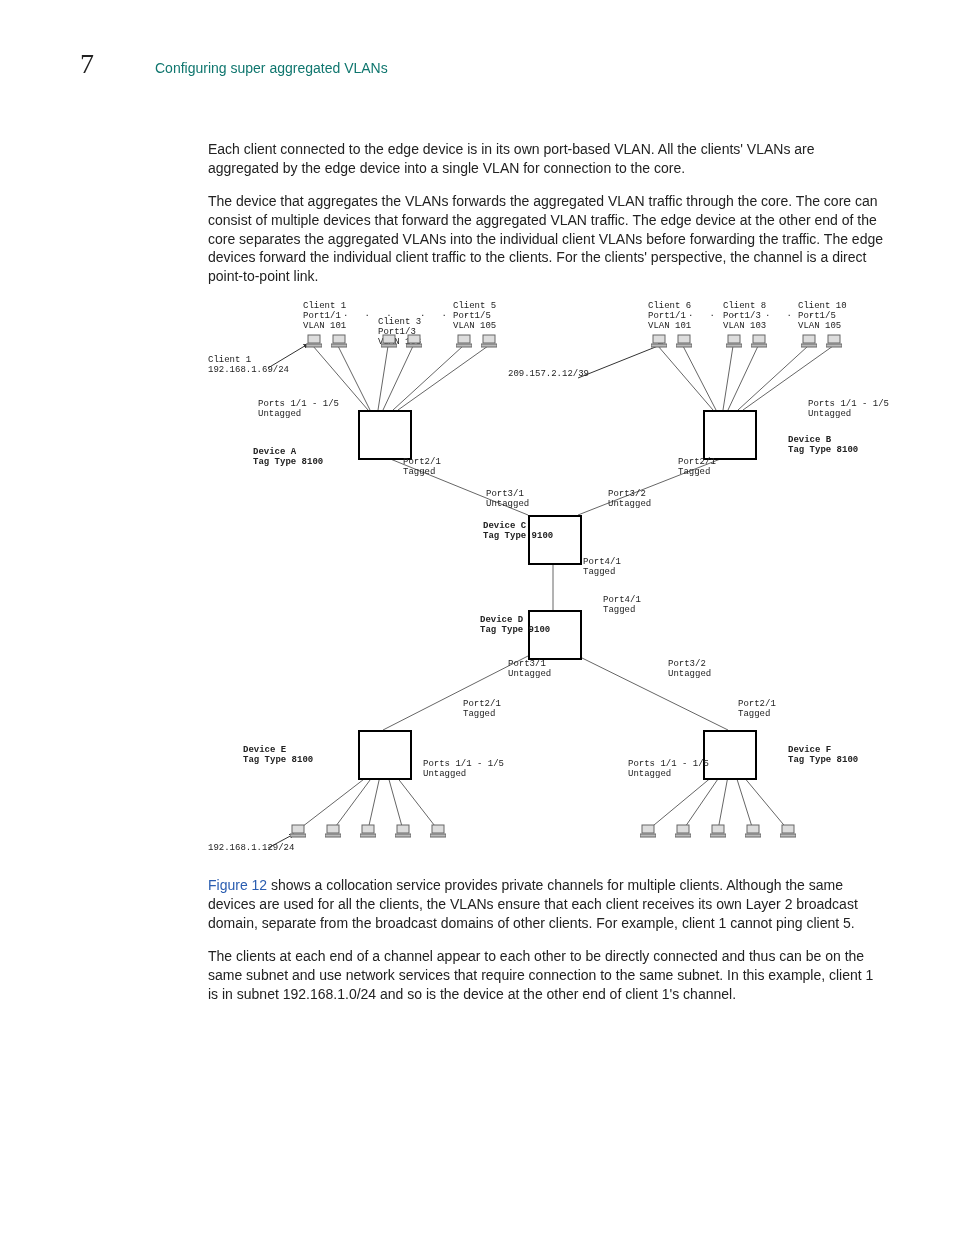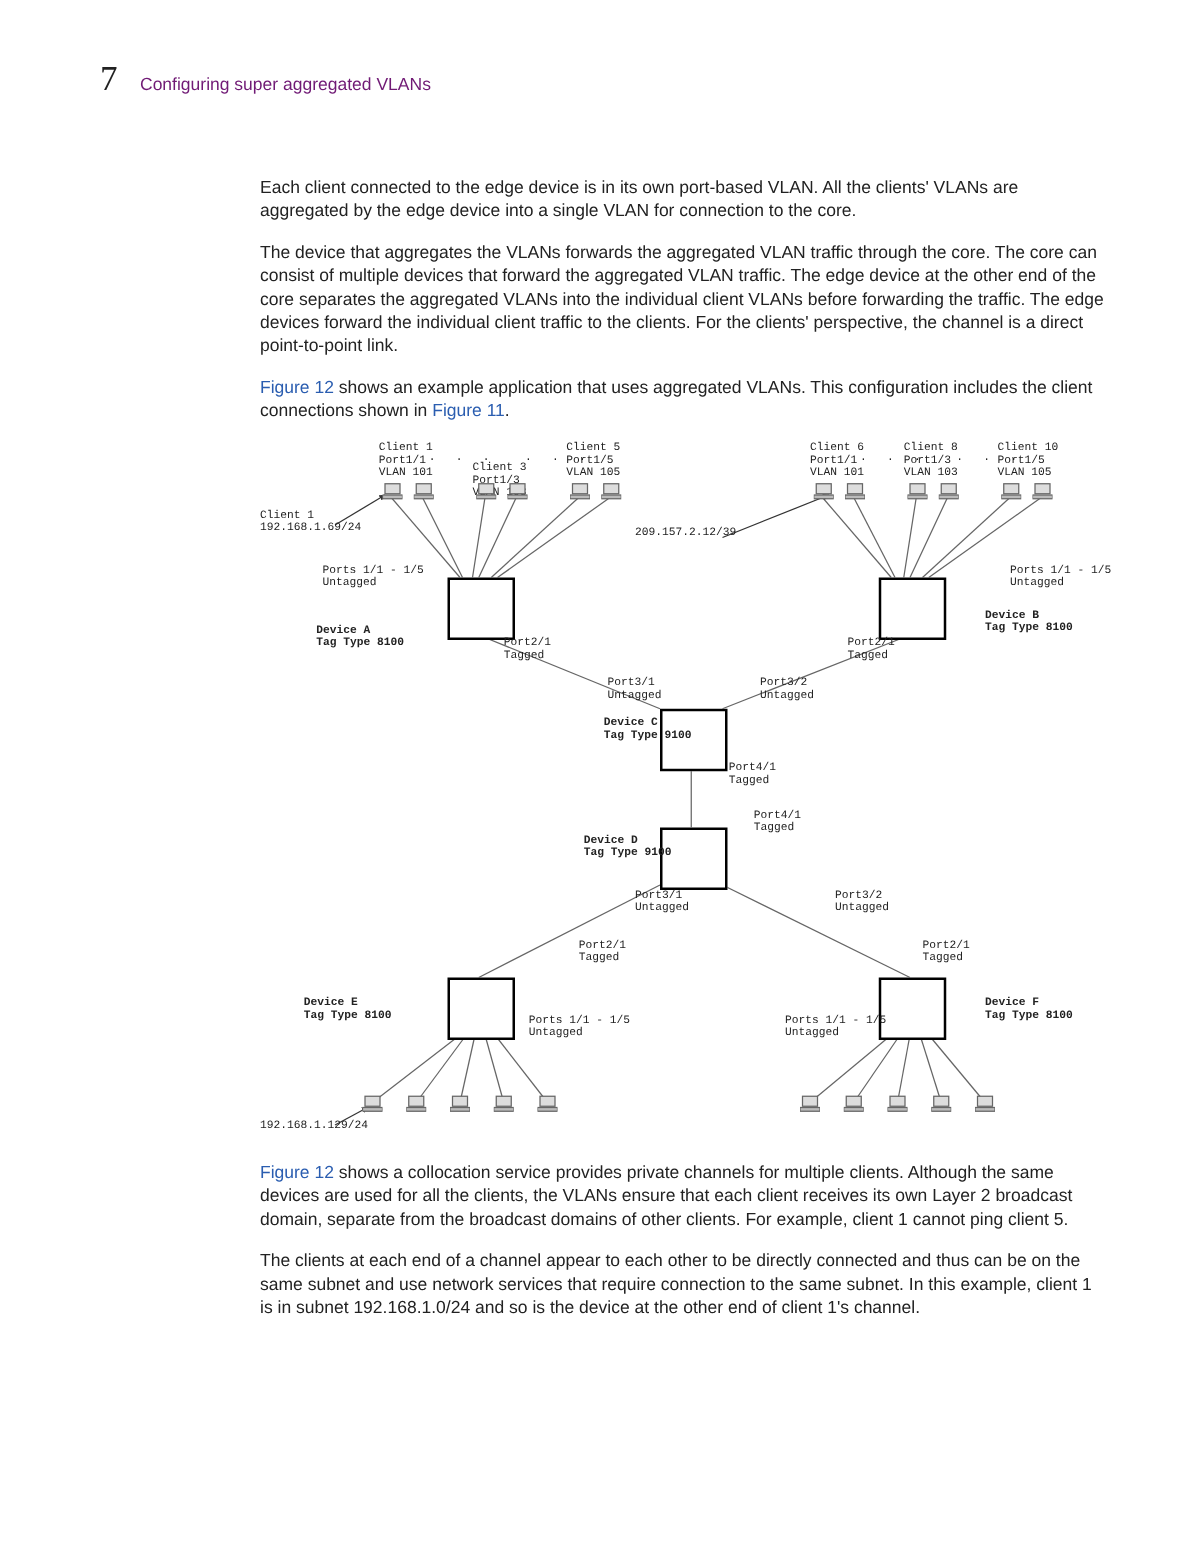--- a/index.html
+++ b/index.html
@@ -20,21 +20,22 @@
     gap: 18px;
     margin-bottom: 60px;
   }
   .header-num {
     font-size: 28px;
     font-weight: normal;
     font-family: "Times New Roman", serif;
   }
   .header-title {
     font-size: 14px;
-    color: #701a75;
+    color: #0f766e;
+    margin-left: 43px;
   }
   .content {
     margin-left: 128px;
     margin-right: 10px;
     margin-top: 28px;
   }
   .para {
     margin: 0 0 14px 0;
     line-height: 1.35;
   }
@@ -73,23 +74,20 @@
 
 <div class="page">
   <div class="header-row">
     <span class="header-num">7</span>
     <span class="header-title">Configuring super aggregated VLANs</span>
   </div>
 
   <div class="content">
     <p class="para">Each client connected to the edge device is in its own port-based VLAN. All the clients' VLANs are aggregated by the edge device into a single VLAN for connection to the core.</p>
     <p class="para">The device that aggregates the VLANs forwards the aggregated VLAN traffic through the core. The core can consist of multiple devices that forward the aggregated VLAN traffic. The edge device at the other end of the core separates the aggregated VLANs into the individual client VLANs before forwarding the traffic. The edge devices forward the individual client traffic to the clients. For the clients' perspective, the channel is a direct point-to-point link.</p>
-    <p class="para">
-      <span class="xref">Figure 12</span><span> shows an example application that uses aggregated VLANs. This configuration includes the client connections shown in </span><span class="xref">Figure 11</span><span>.</span>
-    </p>
 
 
     <div class="diagram">
       <svg class="lines">
         <defs>
           <marker id="arrow" viewBox="0 0 10 10" refX="9" refY="5" markerWidth="5" markerHeight="5" orient="auto-start-reverse">
             <path d="M0 0 L10 5 L0 10 z" fill="#333"></path>
           </marker>
         </defs>
         <g stroke="#666" stroke-width="1" fill="none">
@@ -235,21 +233,21 @@
       <div class="lbl" style="left:470px; top:158px">Port2/1<br>Tagged</div>
       <div class="lbl" style="left:278px; top:190px">Port3/1<br>Untagged</div>
       <div class="lbl" style="left:400px; top:190px">Port3/2<br>Untagged</div>
 
       <div class="devbox" style="left:320px; top:215px"></div>
       <div class="lbl bold" style="left:275px; top:222px; width:40px; text-align:left">Device C<br>Tag Type 9100</div>
       <div class="lbl" style="left:375px; top:258px">Port4/1<br>Tagged</div>
       <div class="lbl" style="left:395px; top:296px">Port4/1<br>Tagged</div>
 
       <div class="devbox" style="left:320px; top:310px"></div>
-      <div class="lbl bold" style="left:259px; top:316px">Device D<br>Tag Type 9100</div>
+      <div class="lbl bold" style="left:272px; top:316px">Device D<br>Tag Type 9100</div>
       <div class="lbl" style="left:300px; top:360px">Port3/1<br>Untagged</div>
       <div class="lbl" style="left:460px; top:360px">Port3/2<br>Untagged</div>
 
       <div class="lbl" style="left:255px; top:400px">Port2/1<br>Tagged</div>
       <div class="lbl" style="left:530px; top:400px">Port2/1<br>Tagged</div>
 
       <div class="devbox" style="left:150px; top:430px"></div>
       <div class="devbox" style="left:495px; top:430px"></div>
       <div class="lbl bold" style="left:35px; top:446px">Device E<br>Tag Type 8100</div>
       <div class="lbl bold" style="left:580px; top:446px">Device F<br>Tag Type 8100</div>

